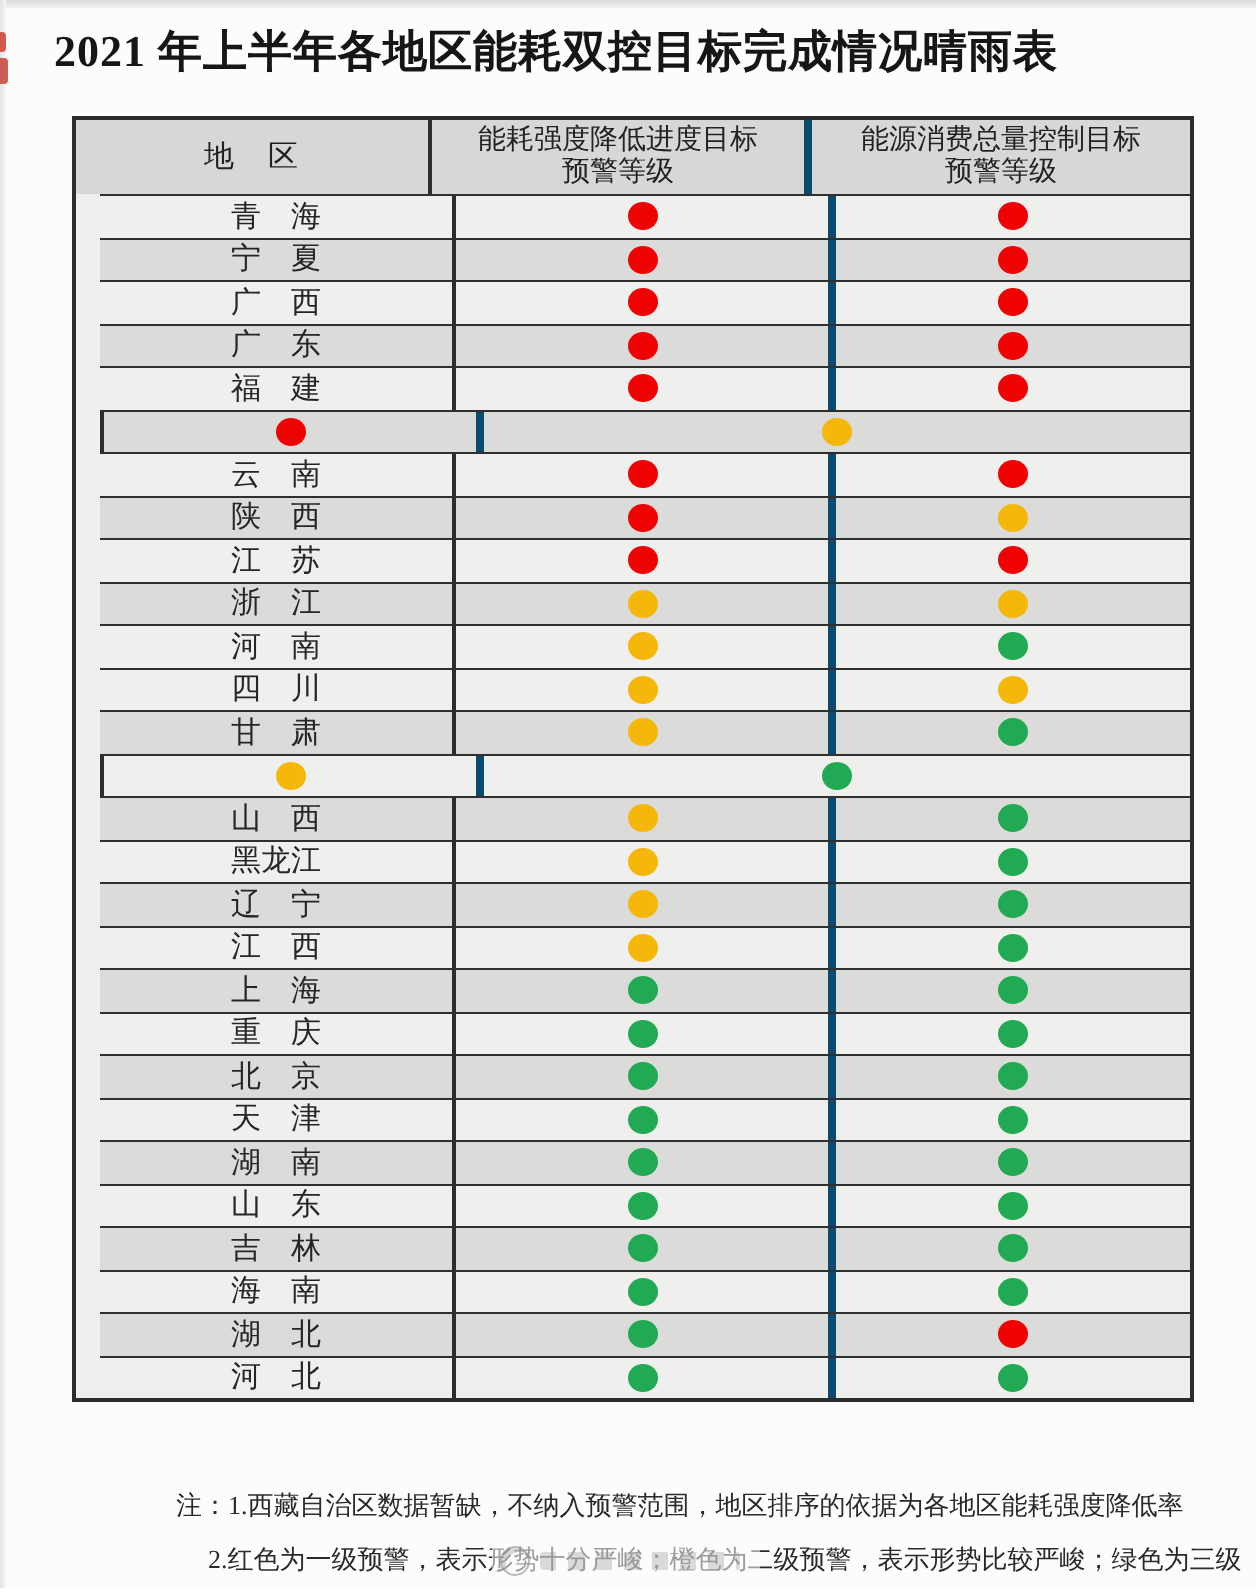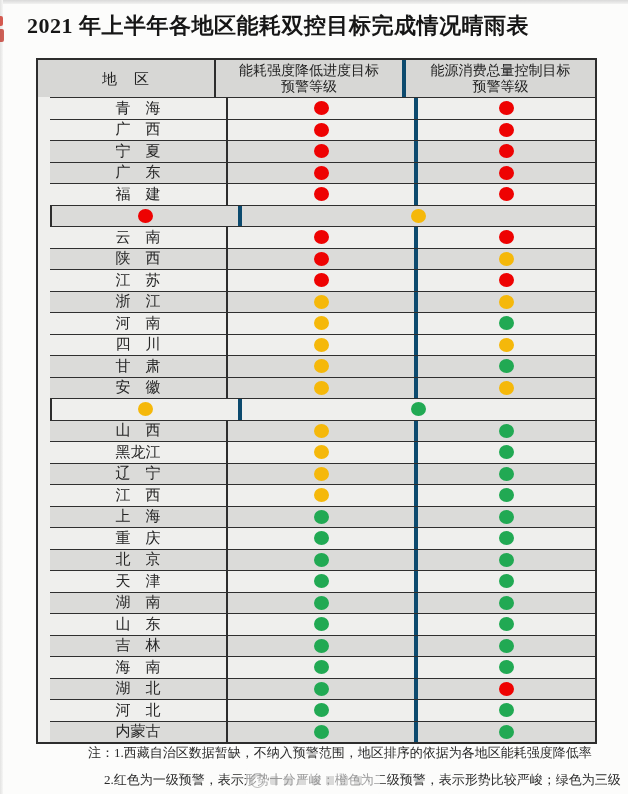--- a/index.html
+++ b/index.html
@@ -96,46 +96,46 @@
       <span class="region">青　海</span>
     </div>
     <div class="cell c2">
       <span class="dot" style="background: rgb(238, 2, 2);"></span>
     </div>
     <div class="cell c3">
       <span class="dot" style="background: rgb(238, 2, 2);"></span>
     </div>
   </div>
 
+  <div class="row dark">
+    <div class="cell c1">
+      <span class="region">宁　夏</span>
+    </div>
+    <div class="cell c2">
+      <span class="dot" style="background: rgb(238, 2, 2);"></span>
+    </div>
+    <div class="cell c3">
+      <span class="dot" style="background: rgb(238, 2, 2);"></span>
+    </div>
+  </div>
+
   <div class="row light">
     <div class="cell c1">
       <span class="region">广　西</span>
     </div>
     <div class="cell c2">
       <span class="dot" style="background: rgb(238, 2, 2);"></span>
     </div>
     <div class="cell c3">
       <span class="dot" style="background: rgb(238, 2, 2);"></span>
     </div>
   </div>
 
   <div class="row dark">
     <div class="cell c1">
-      <span class="region">宁　夏</span>
-    </div>
-    <div class="cell c2">
-      <span class="dot" style="background: rgb(238, 2, 2);"></span>
-    </div>
-    <div class="cell c3">
-      <span class="dot" style="background: rgb(238, 2, 2);"></span>
-    </div>
-  </div>
-
-  <div class="row dark">
-    <div class="cell c1">
       <span class="region">广　东</span>
     </div>
     <div class="cell c2">
       <span class="dot" style="background: rgb(238, 2, 2);"></span>
     </div>
     <div class="cell c3">
       <span class="dot" style="background: rgb(238, 2, 2);"></span>
     </div>
   </div>
 
@@ -237,31 +237,20 @@
       <span class="region">甘　肃</span>
     </div>
     <div class="cell c2">
       <span class="dot" style="background: rgb(245, 184, 10);"></span>
     </div>
     <div class="cell c3">
       <span class="dot" style="background: rgb(33, 169, 83);"></span>
     </div>
   </div>
 
-  <div class="row dark">
-    <div class="cell c1">
-      <span class="region">安　徽</span>
-    </div>
-    <div class="cell c2">
-      <span class="dot" style="background: rgb(245, 184, 10);"></span>
-    </div>
-    <div class="cell c3">
-      <span class="dot" style="background: rgb(245, 184, 10);"></span>
-    </div>
-  </div>
 
   <div class="row light">
     <div class="cell c2">
       <span class="dot" style="background: rgb(245, 184, 10);"></span>
     </div>
     <div class="cell c3">
       <span class="dot" style="background: rgb(33, 169, 83);"></span>
     </div>
   </div>
 
@@ -426,30 +415,19 @@
       <span class="region">河　北</span>
     </div>
     <div class="cell c2">
       <span class="dot" style="background: rgb(33, 169, 83);"></span>
     </div>
     <div class="cell c3">
       <span class="dot" style="background: rgb(33, 169, 83);"></span>
     </div>
   </div>
 
-  <div class="row dark">
-    <div class="cell c1">
-      <span class="region">内蒙古</span>
-    </div>
-    <div class="cell c2">
-      <span class="dot" style="background: rgb(33, 169, 83);"></span>
-    </div>
-    <div class="cell c3">
-      <span class="dot" style="background: rgb(33, 169, 83);"></span>
-    </div>
-  </div>
 </div>
   </div>
 
   <div class="note note1">注：1.西藏自治区数据暂缺，不纳入预警范围，地区排序的依据为各地区能耗强度降低率</div>
   <div class="note note2">2.红色为一级预警，表示形势十分严峻；橙色为二级预警，表示形势比较严峻；绿色为三级</div>
   <div class="watermark"></div>
 </div>
 
 </body></html>

